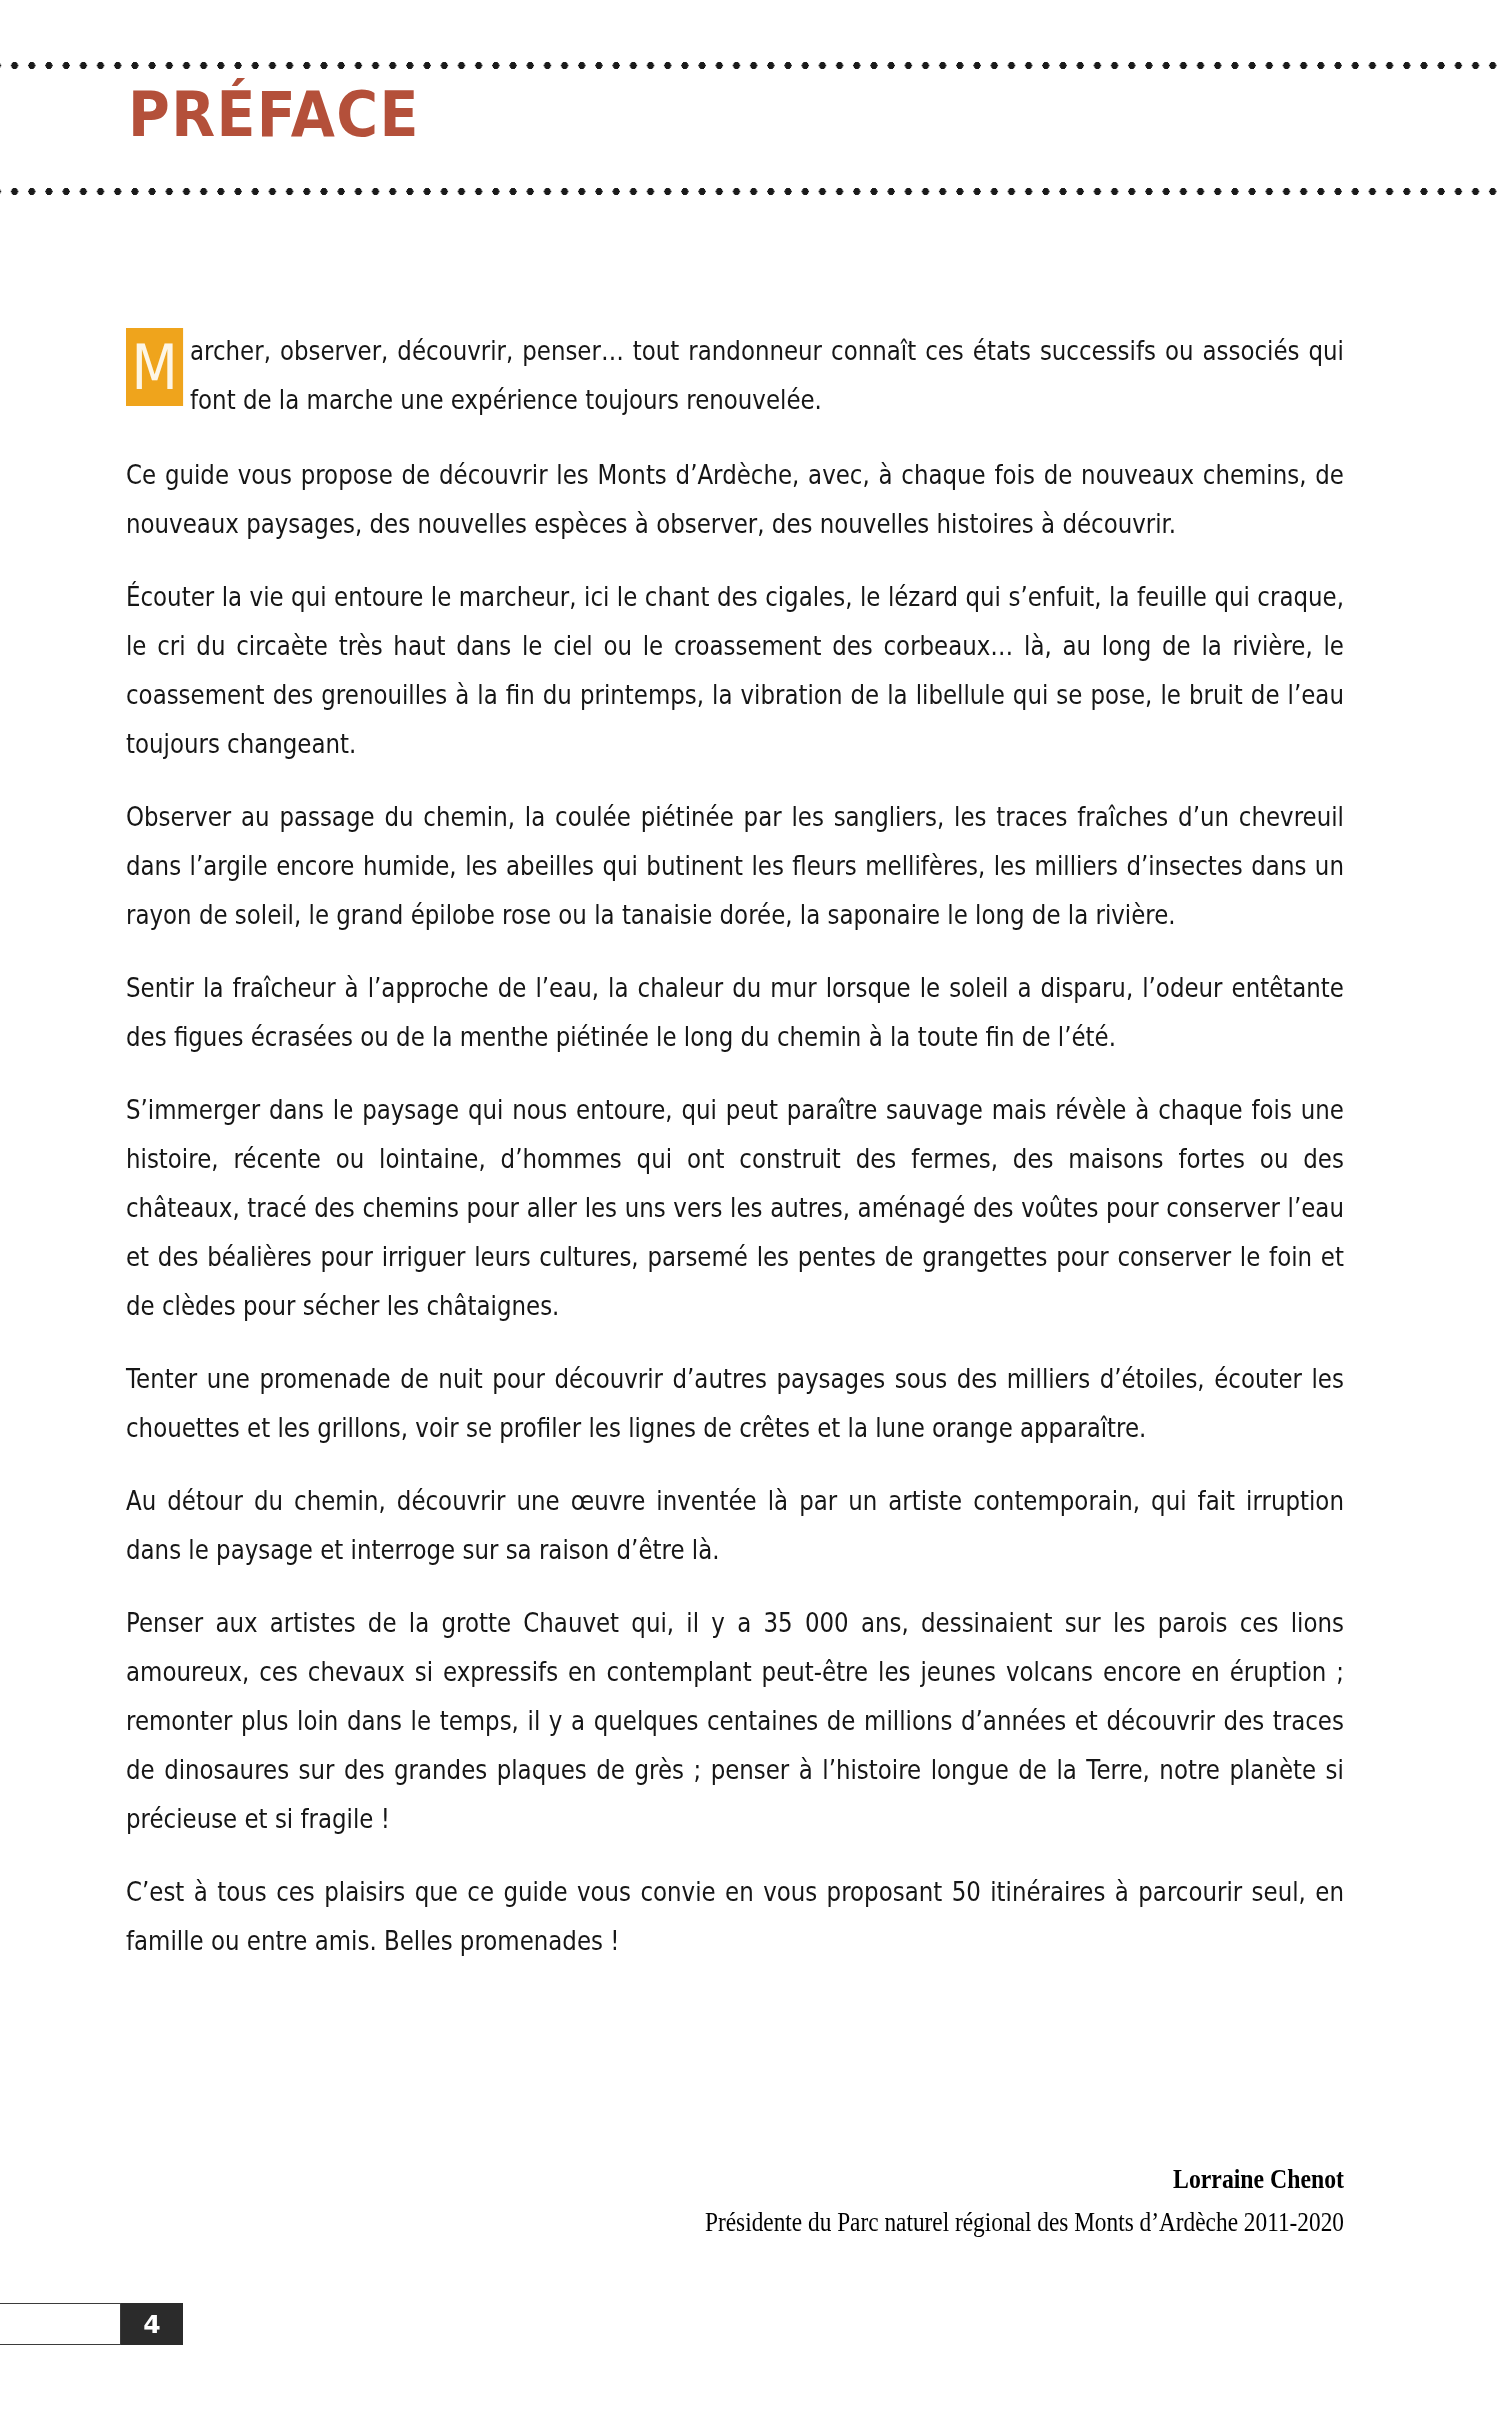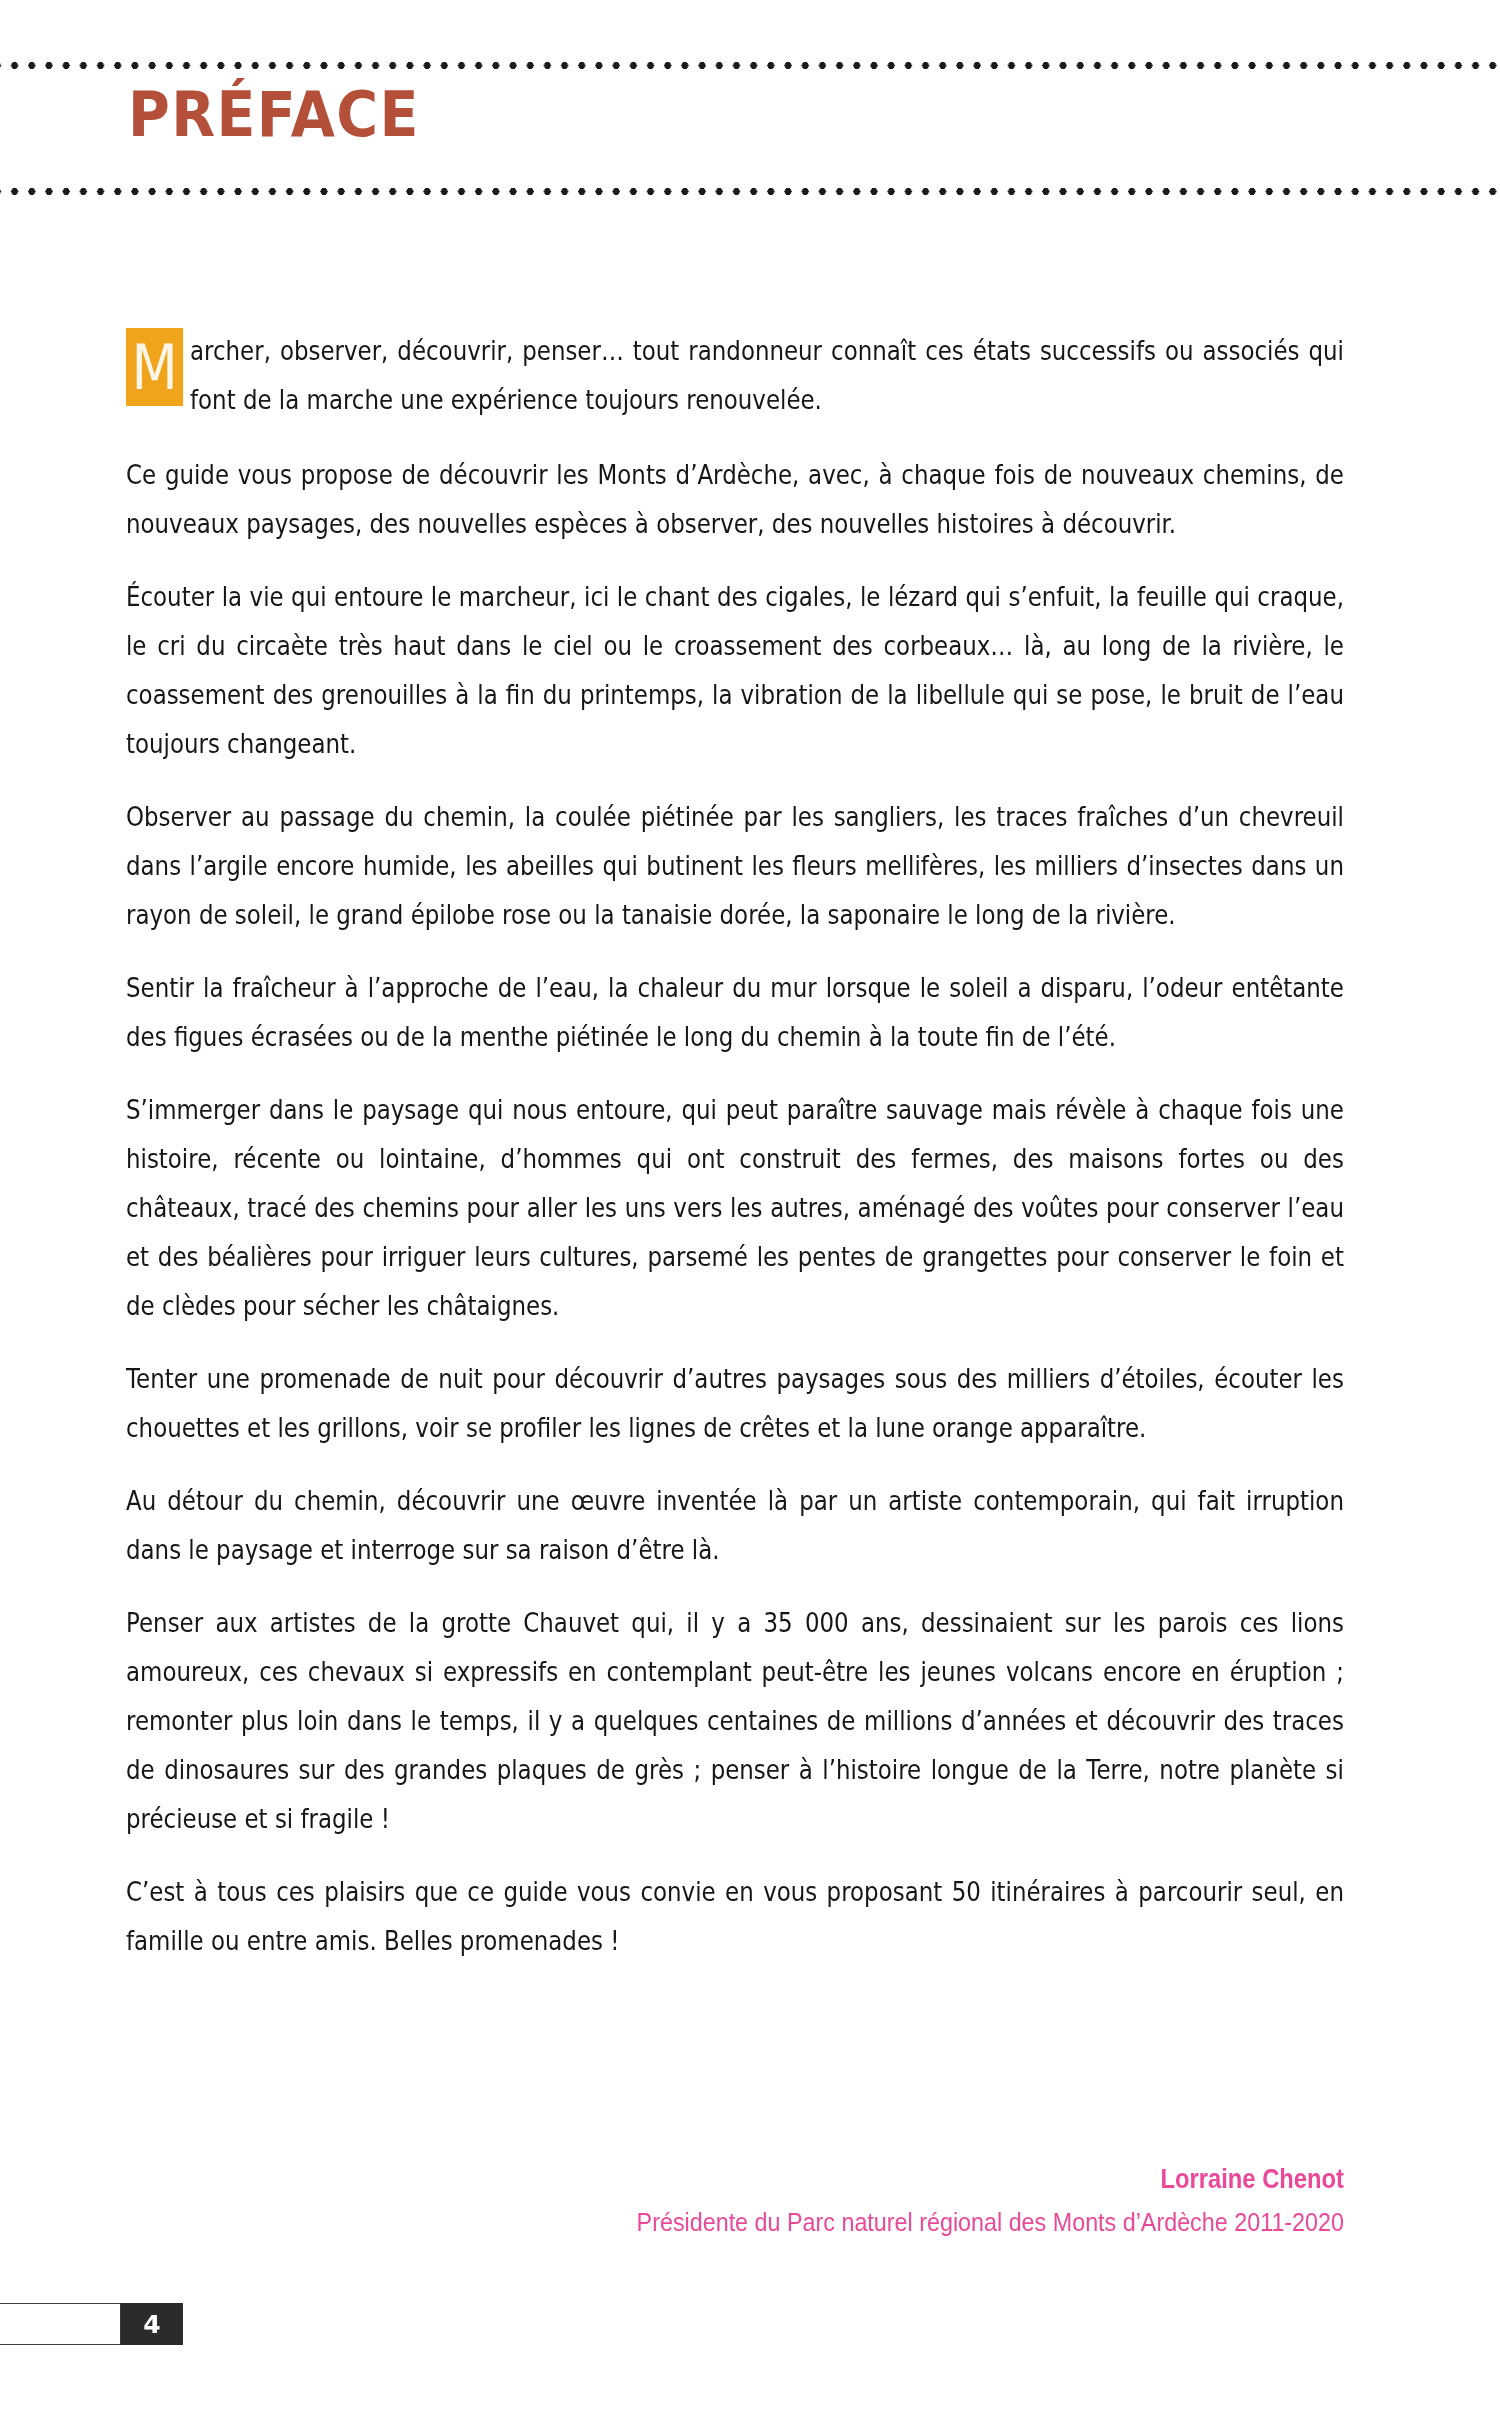--- a/index.html
+++ b/index.html
@@ -88,22 +88,22 @@
     letter-spacing: 0;
   }
 
   
   .signature {
     position: absolute;
     left: 126px;
     top: 2158px;
     width: 1218px;
     text-align: right;
-    font-family: Liberation Sans, sans-serif;
-    color: #ec4899;
+    font-family: Liberation Serif, serif;
+    color: #000000;
   }
   .sig-name {
     font-size: 27px;
     font-weight: 700;
     line-height: 42px;
     transform: scaleX(0.88);
     transform-origin: right center;
   }
   .sig-role {
     font-size: 26.5px;

